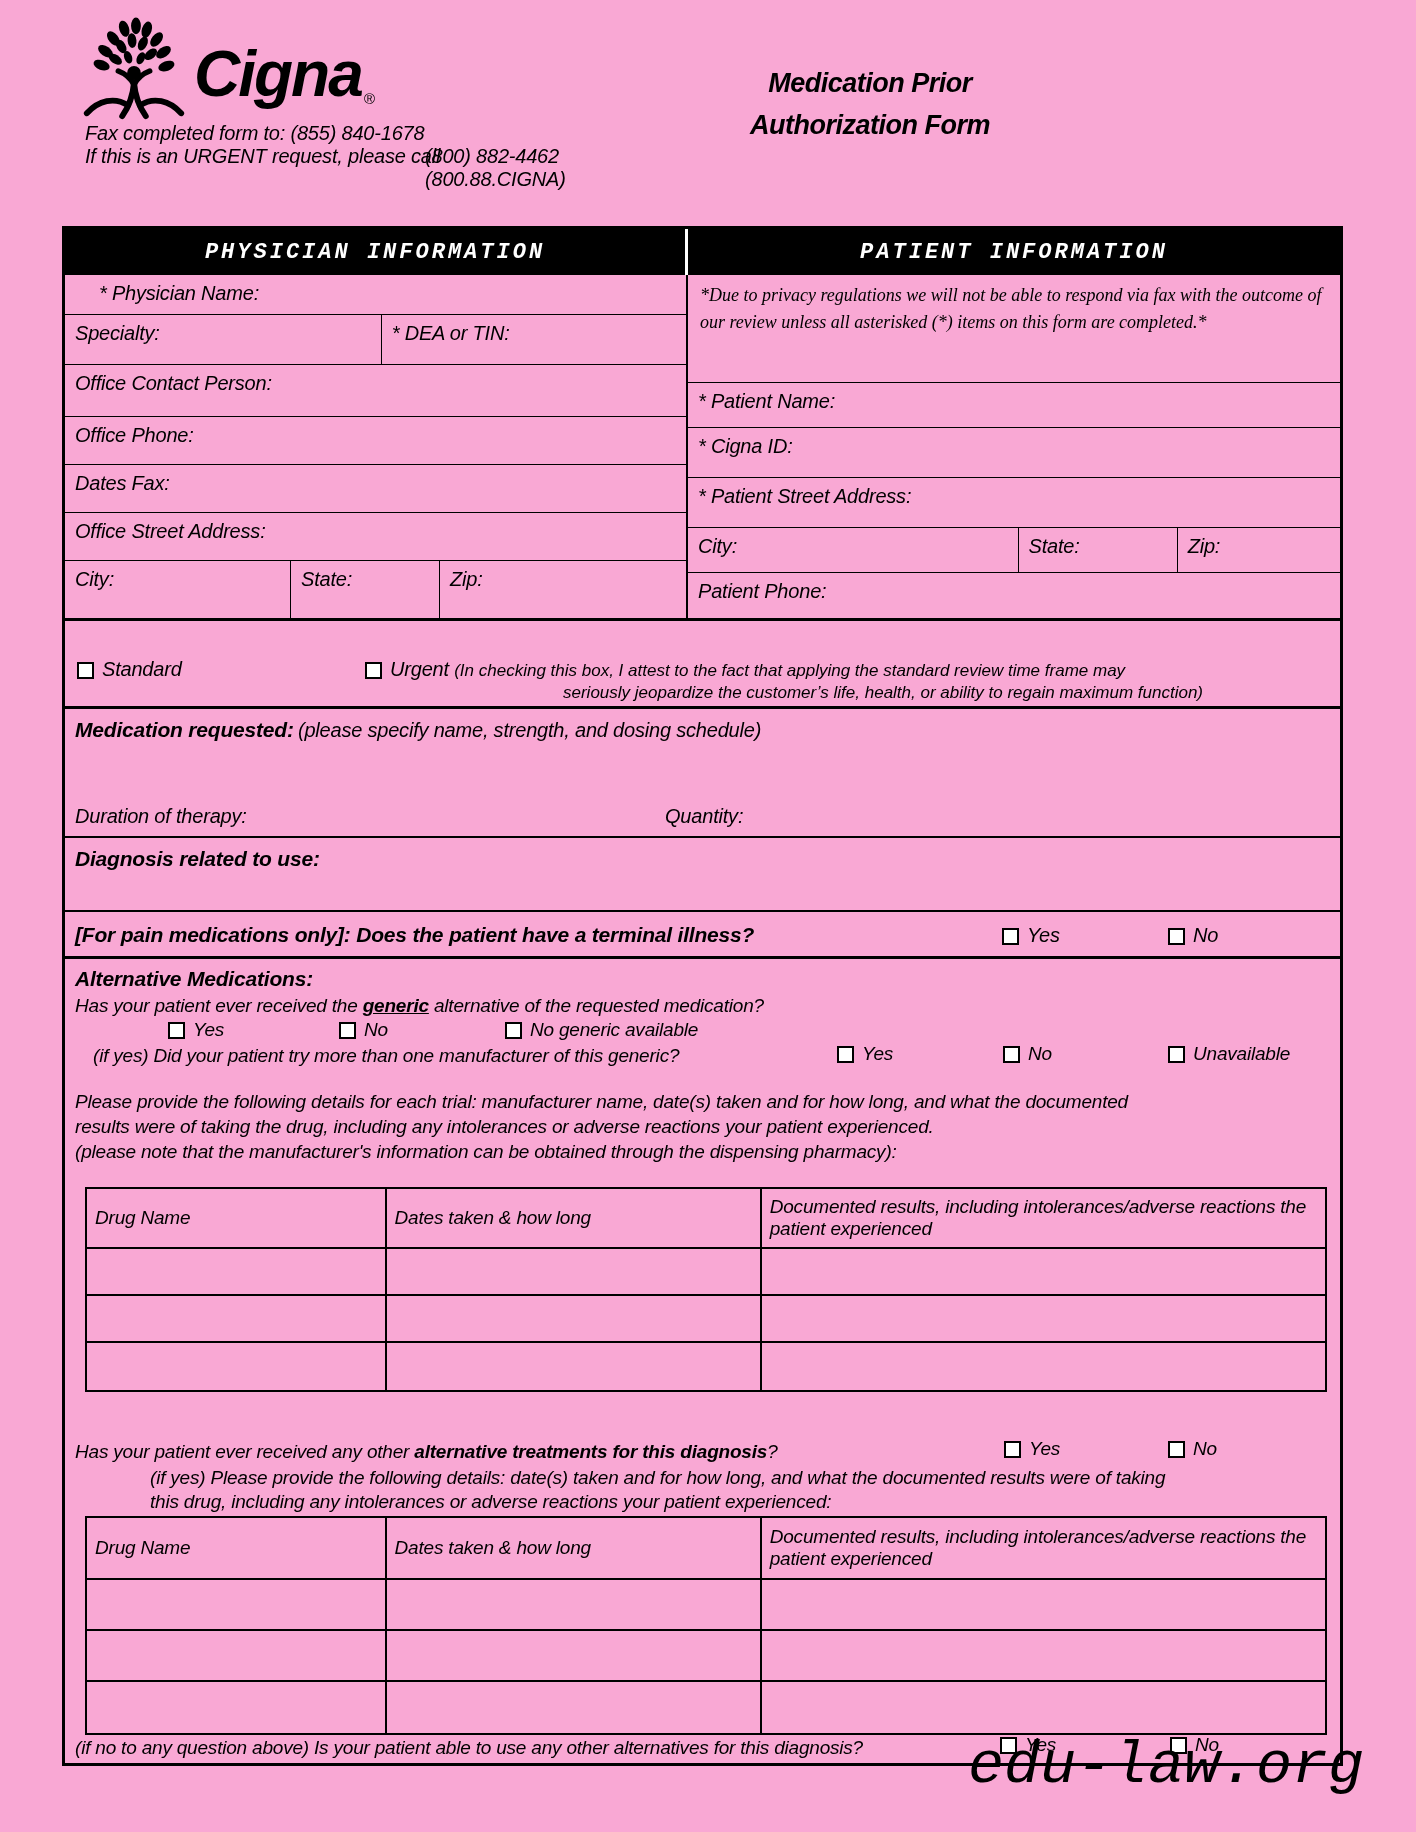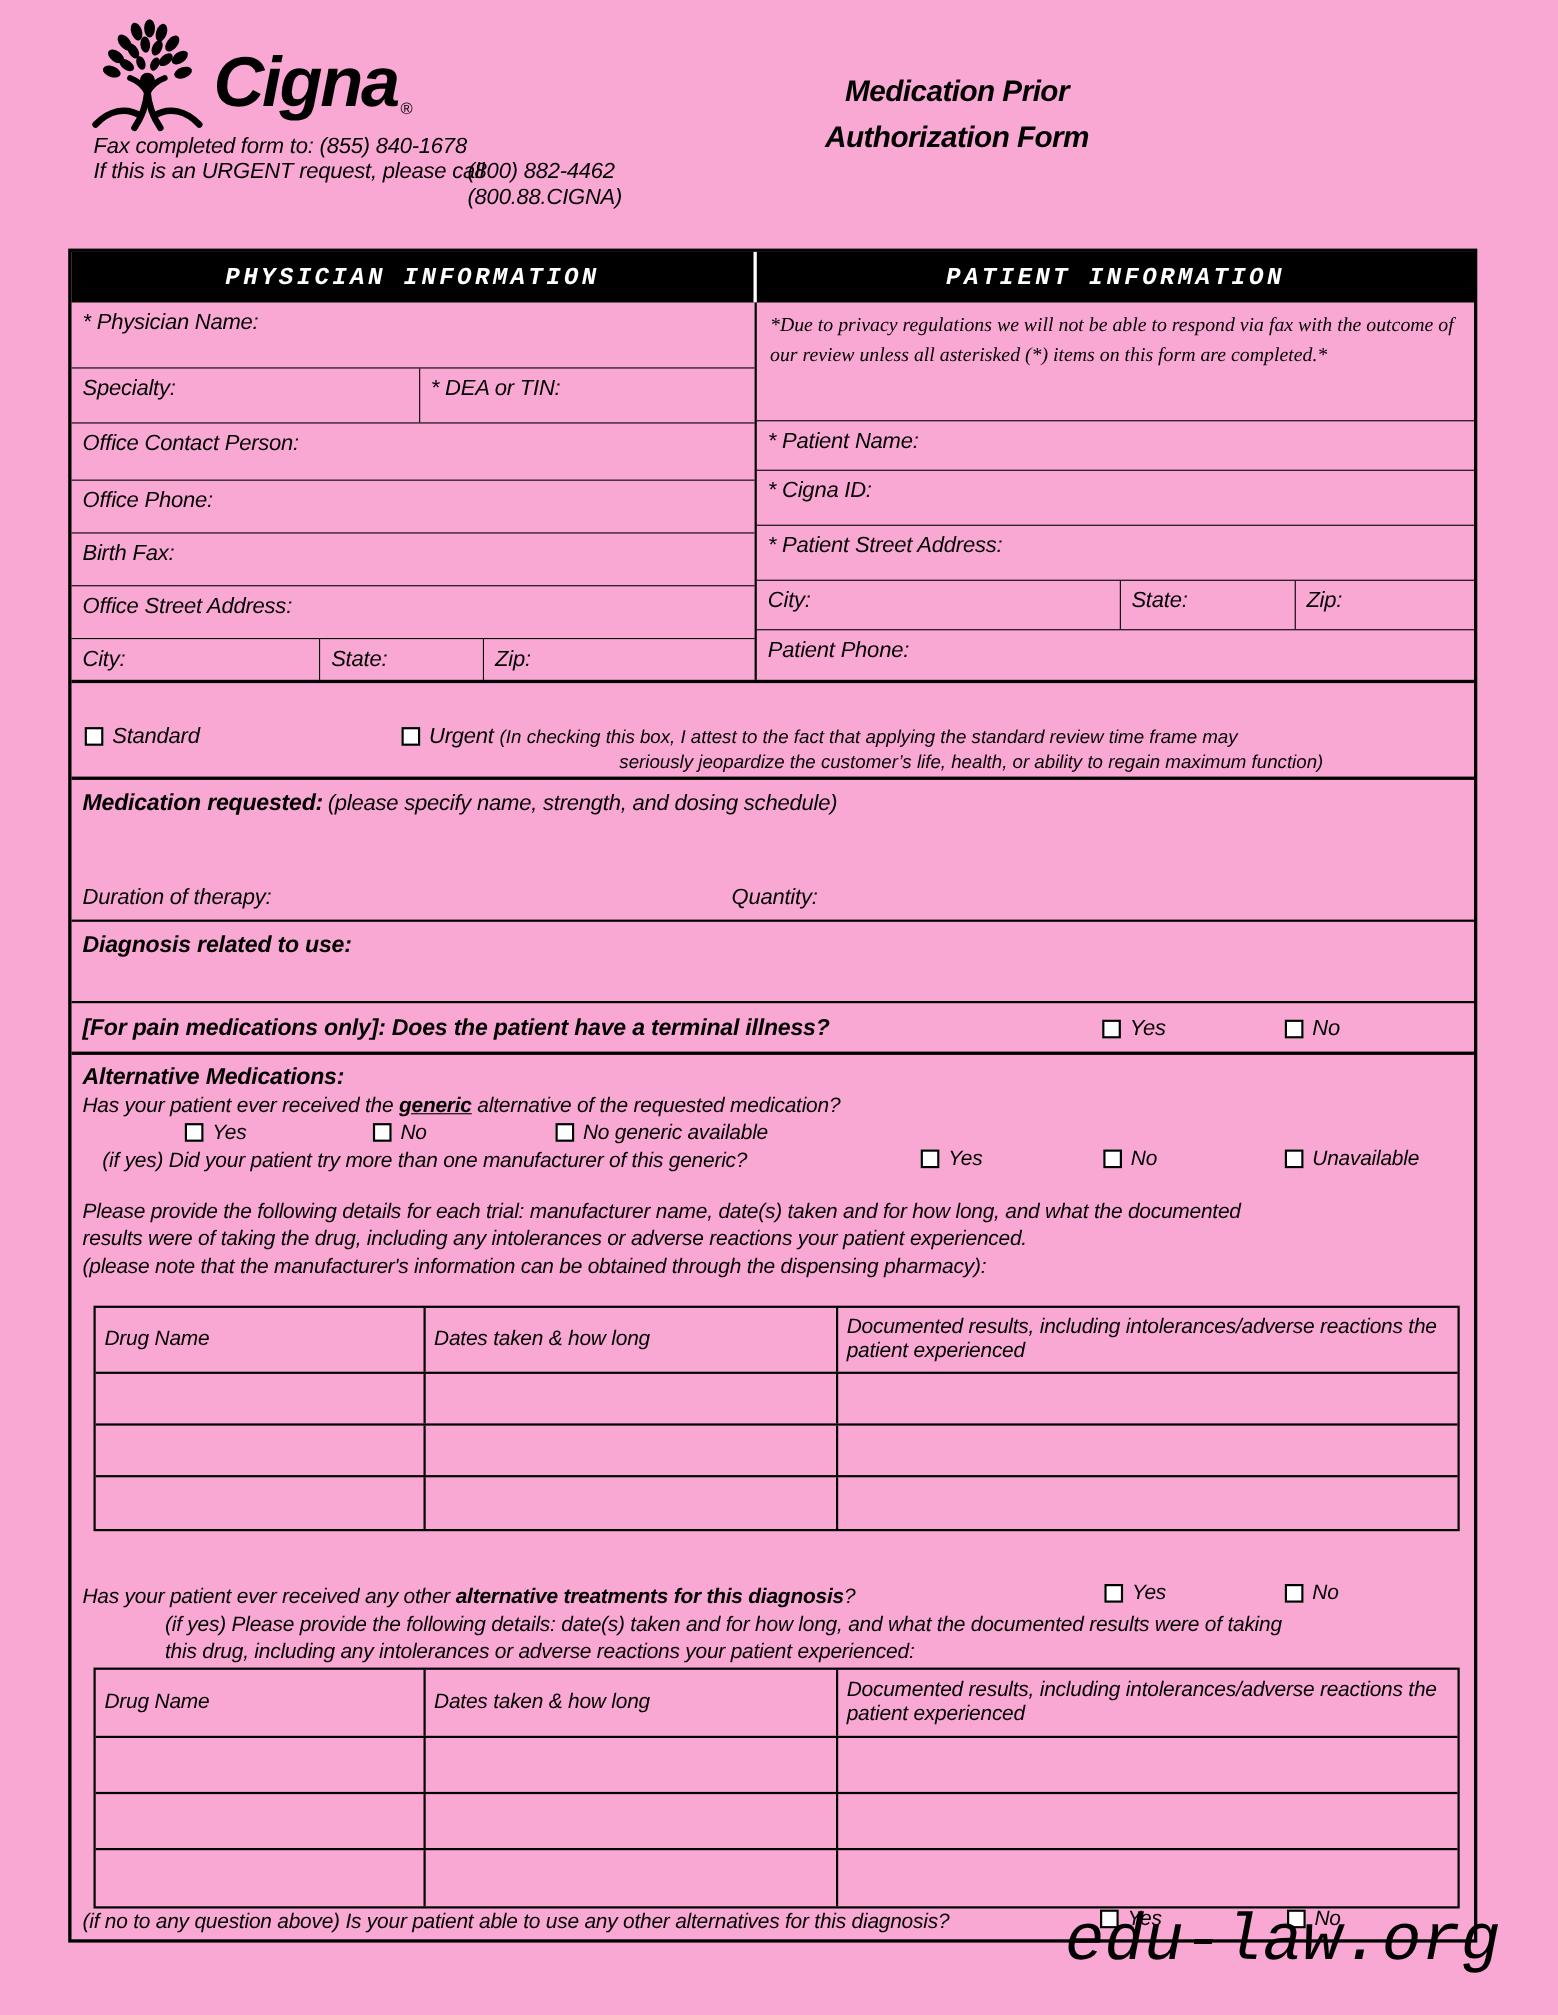--- a/index.html
+++ b/index.html
@@ -117,39 +117,39 @@
   <div class="formbox">
 
     <div class="bar">
       <div class="bar-cell bar-left">PHYSICIAN INFORMATION</div>
       <div class="bar-cell bar-right">PATIENT INFORMATION</div>
     </div>
 
     <div class="grid">
 
       <div class="col-left">
-        <div class="row" style="height:60px;">
+        <div class="row" style="height:40px;padding-left:24px;">
           <div class="lbl">* Physician Name:</div>
         </div>
         <div class="row split" style="height:50px;">
           <div style="width:51%;">
             <div class="lbl">Specialty:</div>
           </div>
           <div style="width:49%;">
             <div class="lbl">* DEA or TIN:</div>
           </div>
         </div>
         <div class="row" style="height:52px;">
           <div class="lbl">Office Contact Person:</div>
         </div>
         <div class="row" style="height:48px;">
           <div class="lbl">Office Phone:</div>
         </div>
         <div class="row" style="height:48px;">
-          <div class="lbl">Birth Fax:</div>
+          <div class="lbl">Dates Fax:</div>
         </div>
         <div class="row" style="height:48px;">
           <div class="lbl">Office Street Address:</div>
         </div>
         <div class="row split" style="height:45px;flex:1;">
           <div style="width:36.4%;">
             <div class="lbl">City:</div>
           </div>
           <div style="width:24%;">
             <div class="lbl">State:</div>

